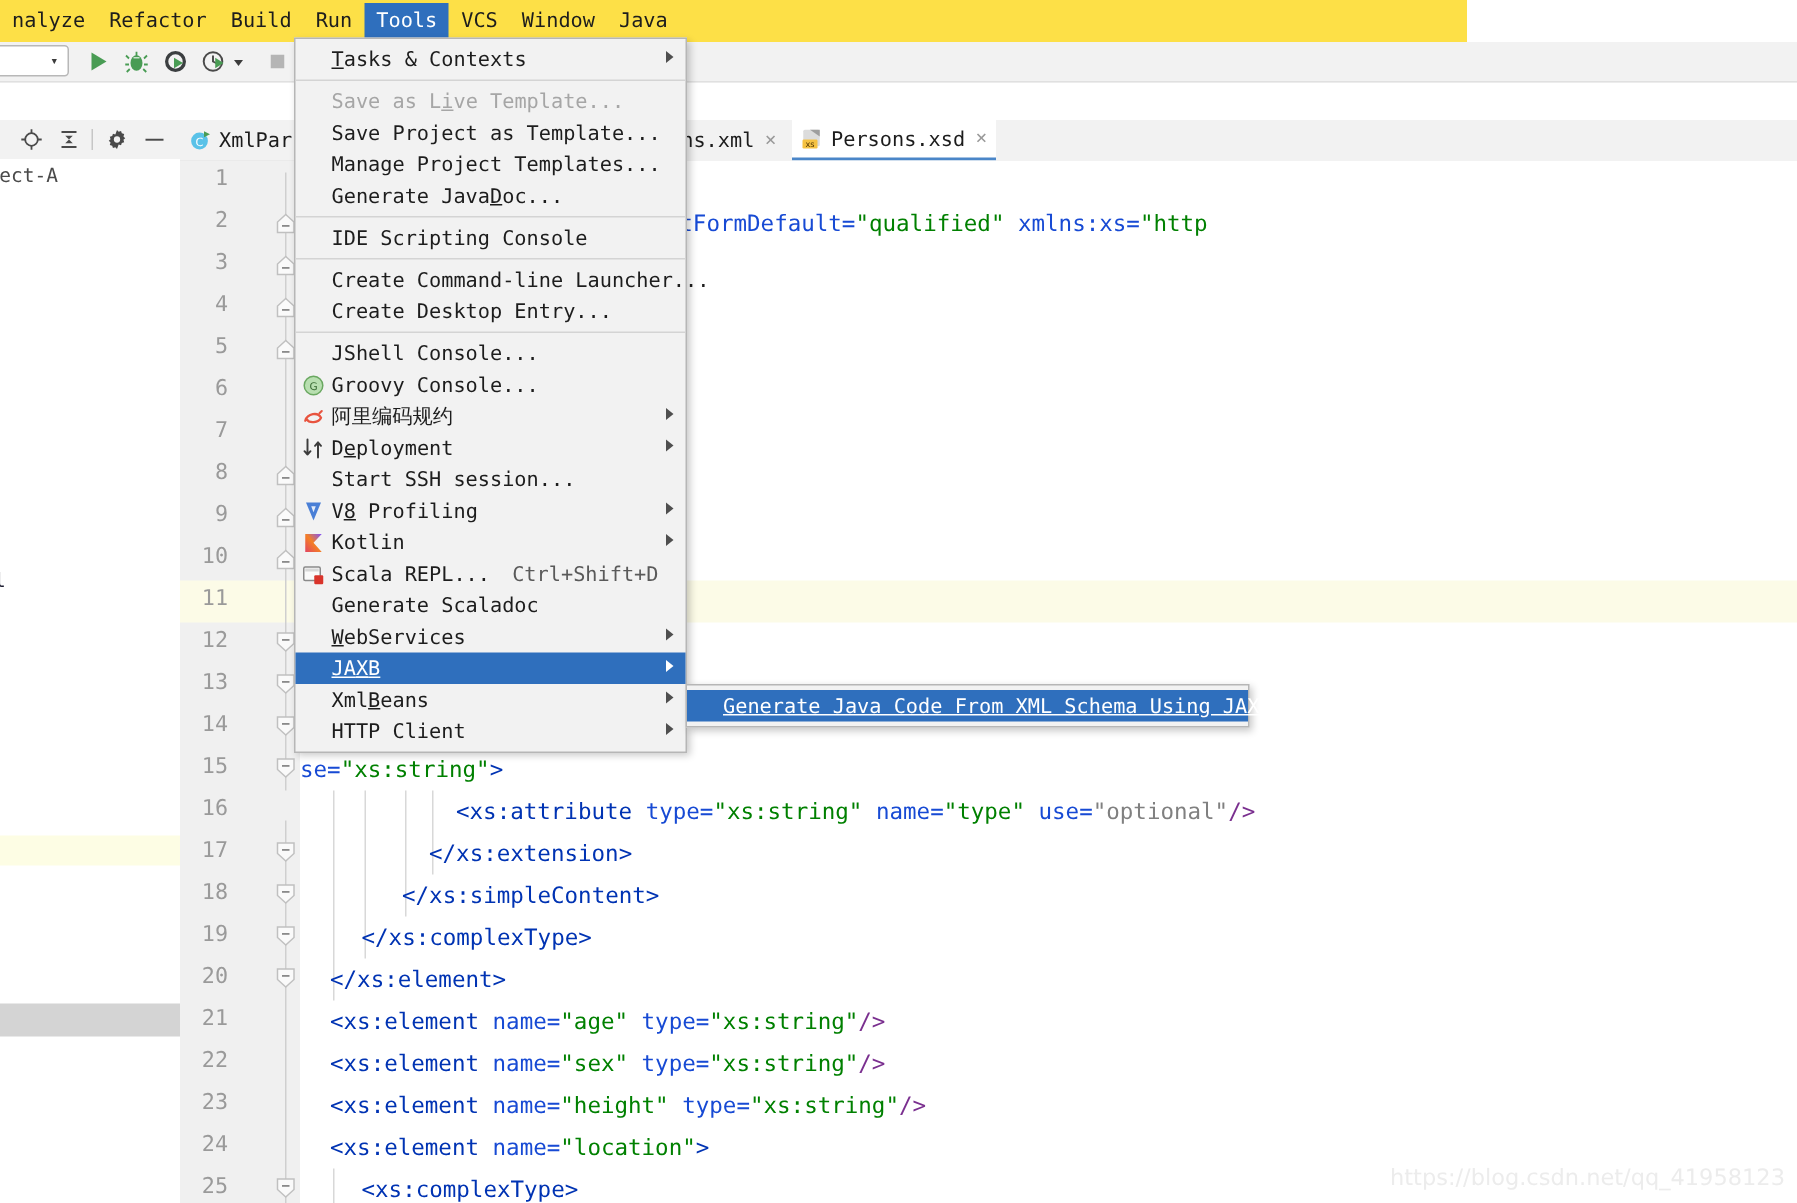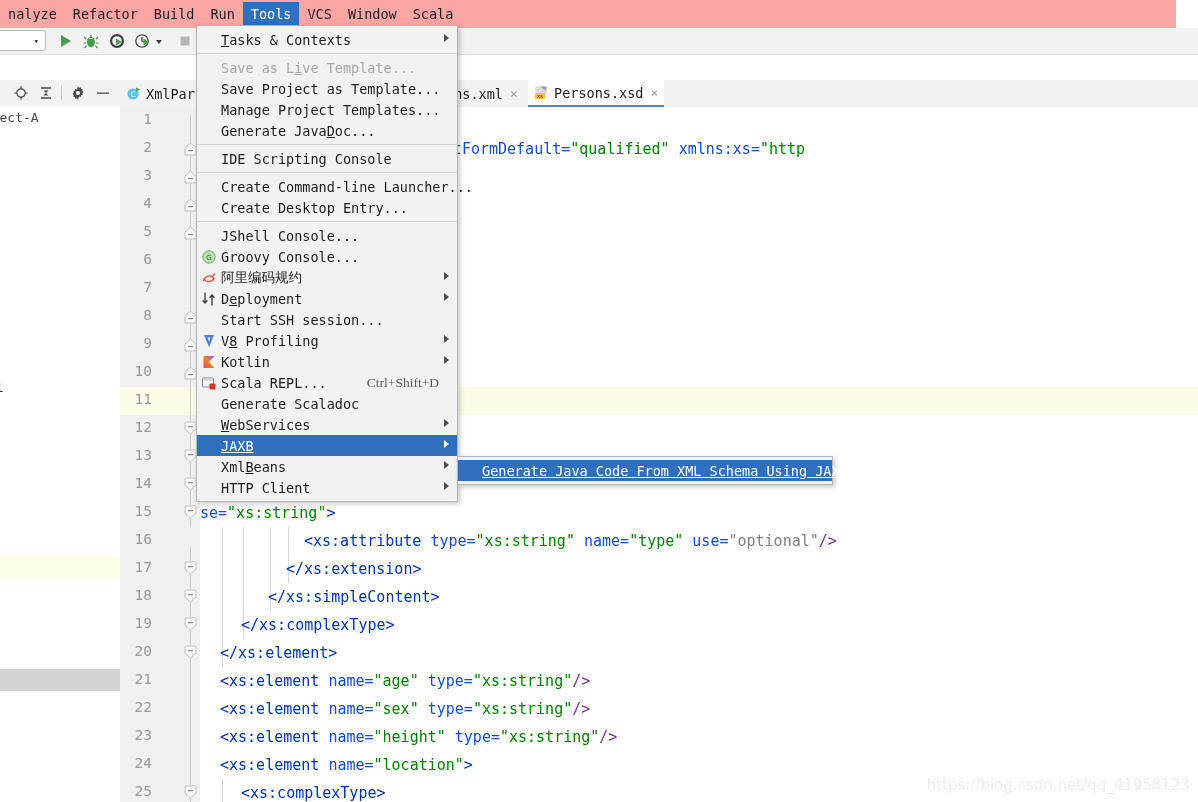--- a/index.html
+++ b/index.html
@@ -16,22 +16,22 @@
     width: 1198px;
     height: 802px;
     overflow: hidden;
     background: #ffffff;
   }
 
   
   .menubar {
     position: absolute;
     left: 0; top: 0;
-    width: 1176px; height: 28px;
-    background: #fca5a5;
+    width: 978px; height: 28px;
+    background: #fde047;
     border-bottom: 1px solid #e4e4e4;
   }
   .menubar-items {
     display: flex;
     align-items: center;
     height: 28px;
     padding-left: 0px;
   }
   .mb-item {
     font-family: "DejaVu Sans Mono", monospace;
@@ -271,21 +271,20 @@
     border-left: 5px solid #4f4f4f;
     border-top: 4px solid transparent;
     border-bottom: 4px solid transparent;
   }
   .menu-row.highlight .mi-arrow { border-left-color: #ffffff; }
   .menu-row .mi-shortcut {
     margin-left: auto;
     color: #5a5a5a;
     font-size: 13.5px;
     padding-right: 12px;
-    font-family: Liberation Serif, serif;
   }
   .menu-sep {
     height: 1px;
     background: #d4d4d4;
     margin: 3px 0;
   }
   .menu-row u { text-decoration: underline; }
 
   
   .submenu {
@@ -317,21 +316,21 @@
 
   <div class="menubar">
     <div class="menubar-items" id="menubar-items">
         <div class="mb-item">nalyze</div>
         <div class="mb-item">Refactor</div>
         <div class="mb-item">Build</div>
         <div class="mb-item">Run</div>
         <div class="mb-item active">Tools</div>
         <div class="mb-item">VCS</div>
         <div class="mb-item">Window</div>
-        <div class="mb-item">Scala</div>
+        <div class="mb-item">Java</div>
       </div>
   </div>
 
   <div class="toolbar">
     <div class="runconfig">
 
       <span class="arr">▾</span>
     </div>
 
     <div class="tb-icon" style="left:56px">

